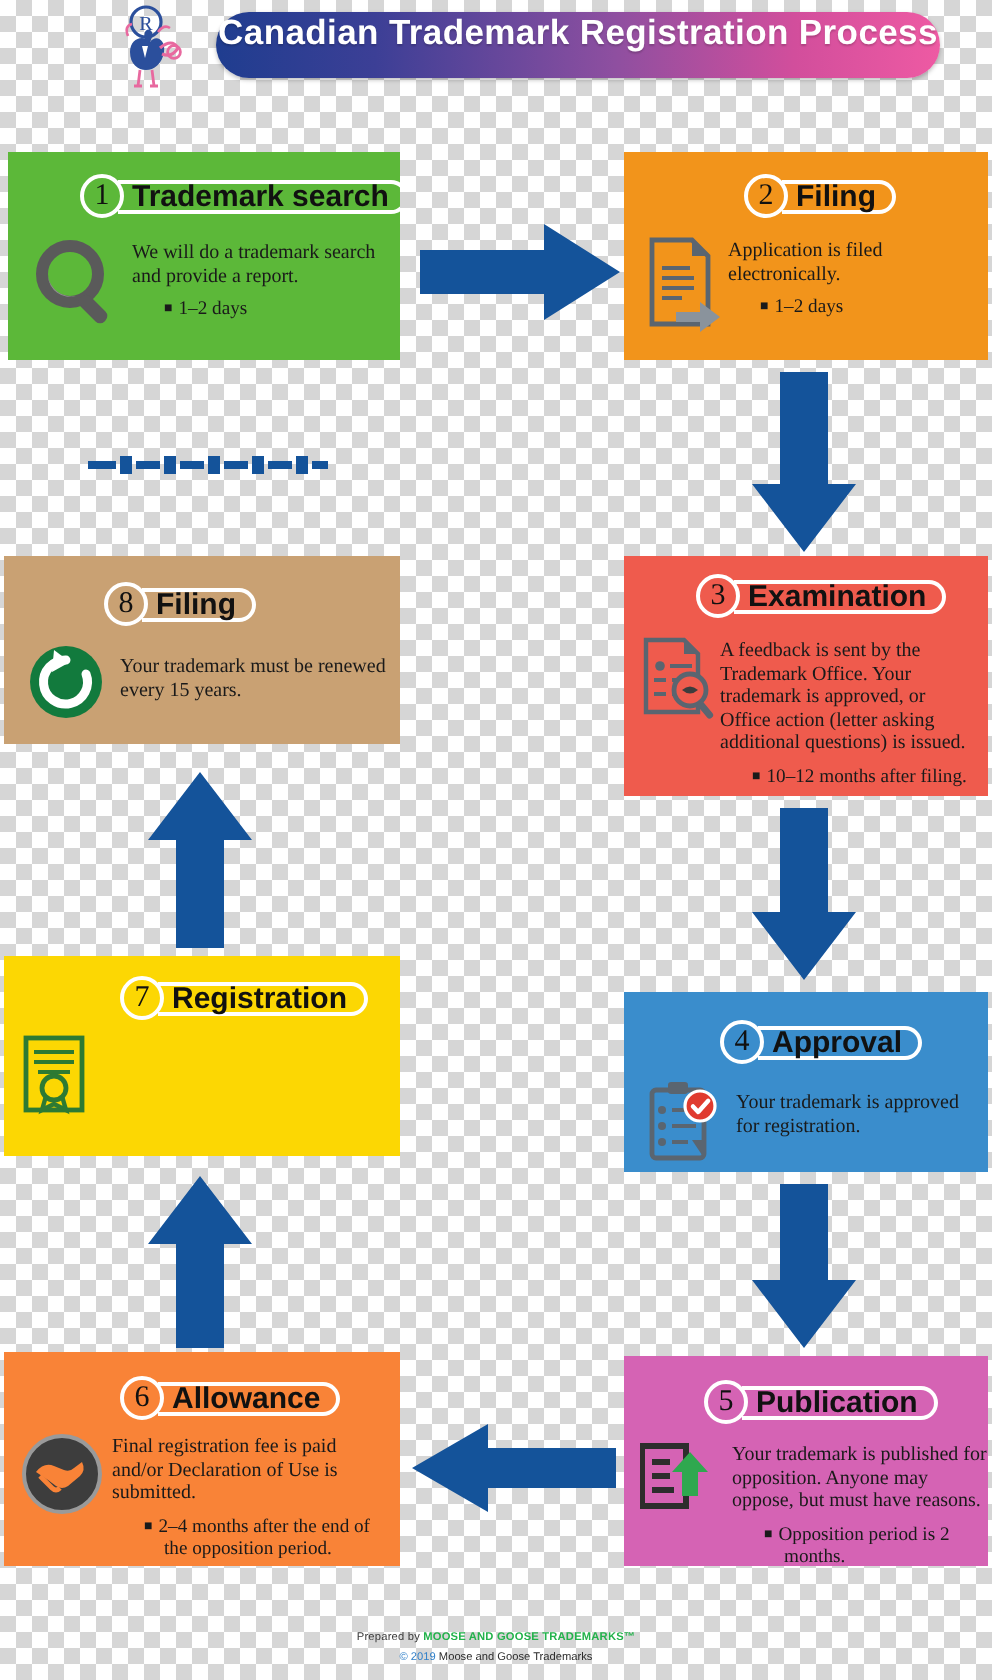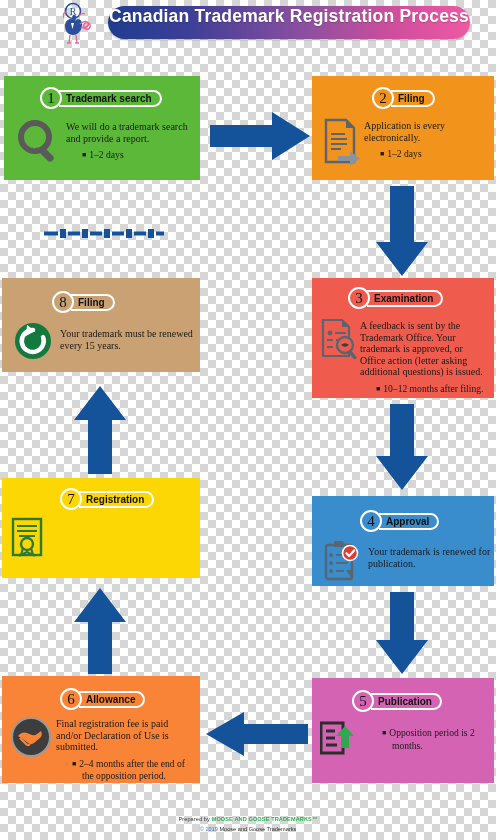--- a/index.html
+++ b/index.html
@@ -88,21 +88,21 @@
     margin-left: -3px;
     height: 17px;
     border: 2px solid #ffffff;
     border-left: none;
     border-radius: 0 9px 9px 0;
     padding: 0 8px 0 7px;
     display: flex;
     align-items: center;
     font-family: "Liberation Sans", sans-serif;
     font-weight: bold;
-    font-size: 10px;
+    font-size: 15px;
     color: #111111;
     white-space: nowrap;
     z-index: 1;
   }
 
   .body-block {
     position: absolute;
   }
   .body-text {
     font-family: "Liberation Serif", serif;
@@ -221,21 +221,21 @@
     </div>
     <div class="icon-slot" style="left:10px; top:42px;">
       <svg width="42" height="48" viewBox="0 0 42 48">
         <path d="M4 2 h20 l8 8 v34 h-28 z" fill="none" stroke="#5a6570" stroke-width="2.4"></path>
         <path d="M24 2 v8 h8" fill="#5a6570"></path>
         <path d="M9 16 h14 M9 21 h16 M9 26 h16 M9 31 h10" stroke="#5a6570" stroke-width="2"></path>
         <path d="M16 38 h12 v-5 l10 7.5 l-10 7.5 v-5 h-12 z" fill="#8a939c"></path>
       </svg>
     </div>
     <div class="body-block" style="left:52px; top:44px; width:130px;">
-      <div class="body-text">Application is every electronically.</div>
+      <div class="body-text">Application is filed electronically.</div>
       <div class="bullet-line"><span class="bsq">■</span><span>1–2 days</span></div>
     </div>
   </div>
 
   <div class="step-box" style="left:312px; top:278px; width:182px; height:120px; background:#ef5b4d;">
     <div class="badge" style="left:36px; top:9px;">
       <span class="badge-circle">3</span>
       <span class="badge-label">Examination</span>
     </div>
     <div class="icon-slot" style="left:8px; top:40px;">
@@ -267,37 +267,38 @@
         <circle cx="9" cy="15" r="2" fill="#5a6570"></circle>
         <circle cx="9" cy="23" r="2" fill="#5a6570"></circle>
         <circle cx="9" cy="31" r="2" fill="#5a6570"></circle>
         <path d="M14 15 h12 M14 23 h12 M14 31 h8" stroke="#5a6570" stroke-width="2"></path>
         <path d="M24 30 l6 0 l0 9 z" fill="#5a6570"></path>
         <circle cx="28" cy="13" r="7.5" fill="#e03b2f" stroke="#ffffff" stroke-width="1.6"></circle>
         <path d="M24.5 13.2 l2.6 2.8 l5 -5.6" fill="none" stroke="#ffffff" stroke-width="2.2" stroke-linecap="round" stroke-linejoin="round"></path>
       </svg>
     </div>
     <div class="body-block" style="left:56px; top:50px; width:124px;">
-      <div class="body-text">Your trademark is renewed for publication.</div>
+      <div class="body-text">Your trademark is approved for registration.</div>
     </div>
   </div>
 
   <div class="step-box" style="left:312px; top:678px; width:182px; height:105px; background:#d563b4;">
     <div class="badge" style="left:40px; top:12px;">
       <span class="badge-circle">5</span>
       <span class="badge-label">Publication</span>
     </div>
     <div class="icon-slot" style="left:8px; top:42px;">
       <svg width="40" height="40" viewBox="0 0 40 40">
         <path d="M3 3 h20 v30 h-22 v-30 z" fill="none" stroke="#2d2d2d" stroke-width="3"></path>
         <path d="M6 11 h9 M6 18 h9 M6 25 h11" stroke="#2d2d2d" stroke-width="3"></path>
         <path d="M25 6 l9 10 h-5 v12 h-8 v-12 h-5 z" fill="#2fa84f"></path>
       </svg>
     </div>
     <div class="body-block" style="left:54px; top:44px; width:130px;">
+      <div class="body-text">Your trademark is published for opposition. Anyone may oppose, but must have reasons.</div>
       <div class="bullet-line"><span class="bsq">■</span><span>Opposition period is 2 months.</span></div>
     </div>
   </div>
 
   <div class="step-box" style="left:2px; top:676px; width:198px; height:107px; background:#f98337;">
     <div class="badge" style="left:58px; top:12px;">
       <span class="badge-circle">6</span>
       <span class="badge-label">Allowance</span>
     </div>
     <div class="icon-slot" style="left:8px; top:40px;">

